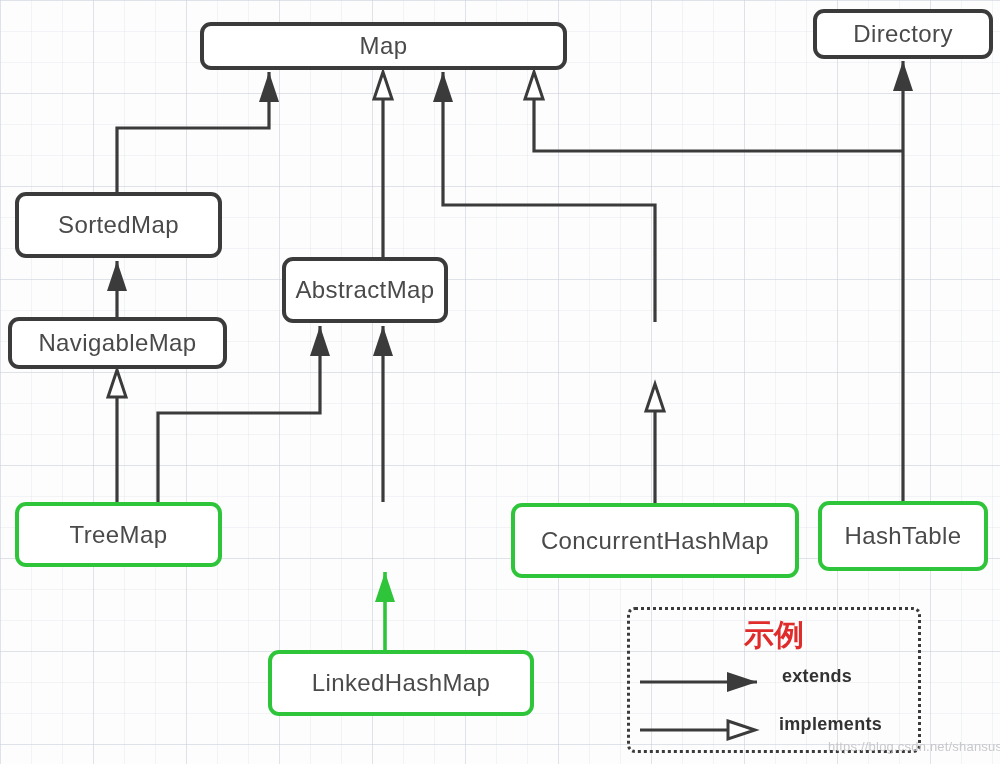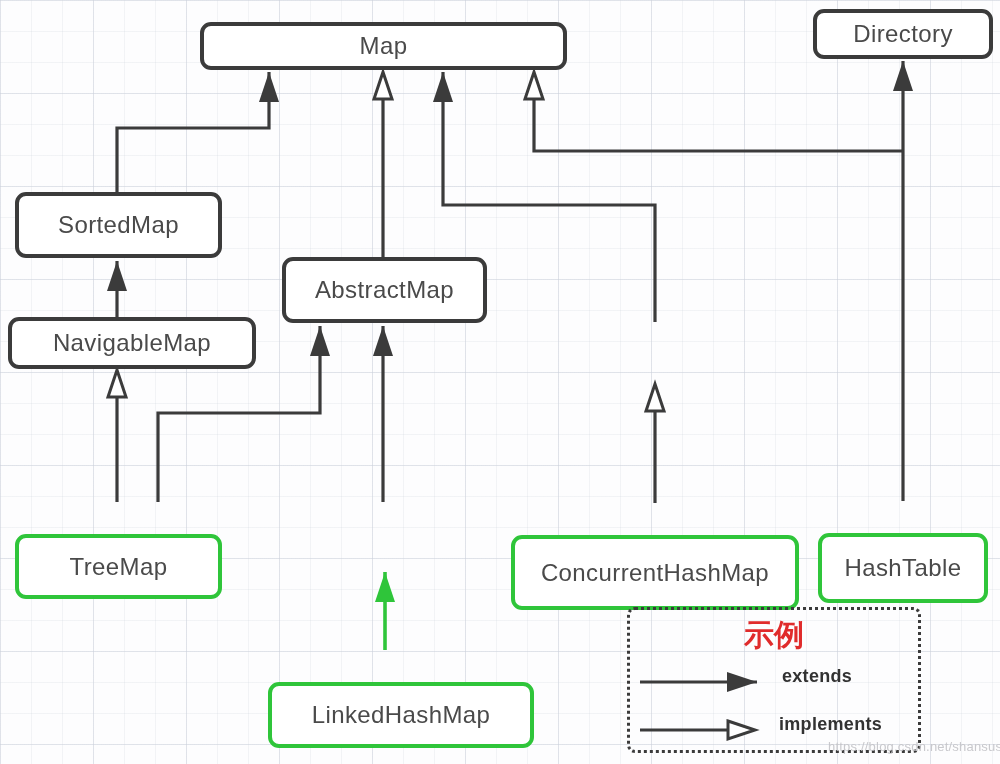--- a/index.html
+++ b/index.html
@@ -17,27 +17,27 @@
   svg.edges{position:absolute;left:0;top:0;overflow:visible;}
   .edge{fill:none;stroke:var(--line,#3b3b3b);stroke-width:3.2px;}
   .edge-green{fill:none;stroke:var(--green,#2fc53a);stroke-width:3.6px;}
 
   .node{
     position:absolute;box-sizing:border-box;
     display:flex;align-items:center;justify-content:center;
     background:#ffffff;border:4px solid var(--line,#3b3b3b);border-radius:11px;
     font-size:24px;color:#4a4a4a;letter-spacing:0.4px;white-space:nowrap;
   }
-  .node.green{border-color:var(--green,#2fc53a);margin-top:32px;}
+  .node.green{border-color:var(--green,#2fc53a);}
 
   #n-map{left:200px;top:22px;width:367px;height:48px;}
   #n-directory{left:813px;top:9px;width:180px;height:50px;}
   #n-sortedmap{left:15px;top:192px;width:207px;height:66px;}
-  #n-abstractmap{left:282px;top:257px;width:205px;height:66px;}
-  #n-navigablemap{left:8px;top:317px;width:248px;height:52px;}
+  #n-abstractmap{left:282px;top:257px;width:166px;height:66px;}
+  #n-navigablemap{left:8px;top:317px;width:219px;height:52px;}
   #n-concurrentmap{left:528px;top:322px;width:254px;height:60px;}
   #n-treemap{left:15px;top:502px;width:207px;height:65px;}
   #n-hashmap{left:283px;top:502px;width:204px;height:66px;}
   #n-concurrenthashmap{left:511px;top:503px;width:288px;height:75px;}
   #n-hashtable{left:818px;top:501px;width:170px;height:70px;}
   #n-linkedhashmap{left:268px;top:650px;width:266px;height:66px;}
 
   .legend{
     position:absolute;left:627px;top:607px;width:294px;height:146px;
     box-sizing:border-box;border:3px dotted var(--line,#3b3b3b);border-radius:8px;

